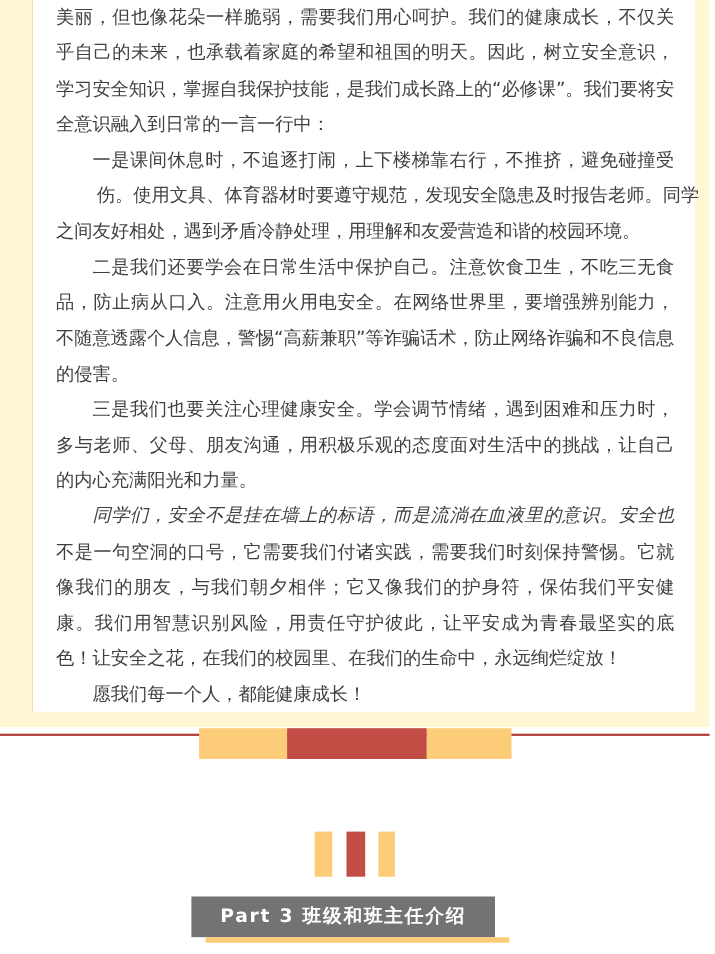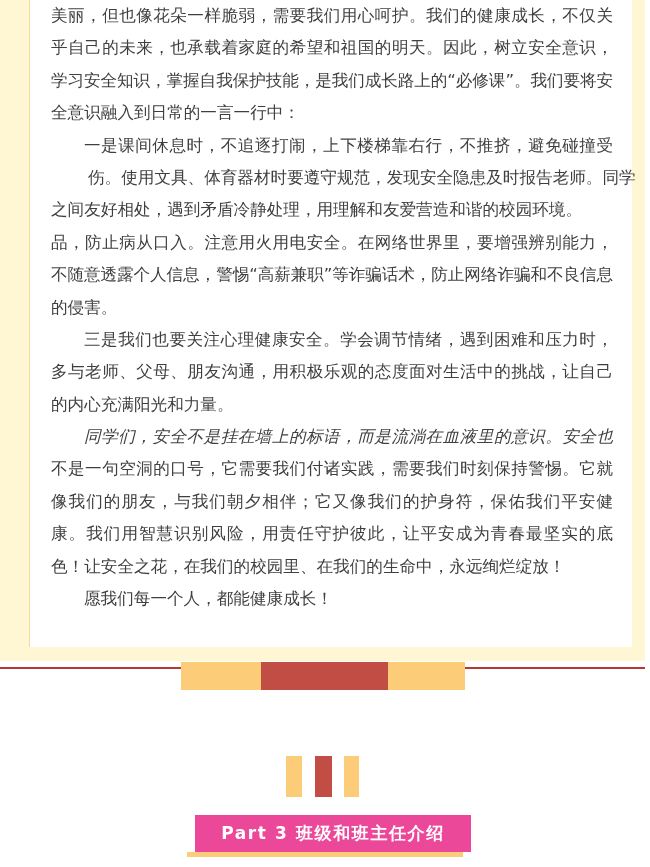--- a/index.html
+++ b/index.html
@@ -74,25 +74,25 @@
   .seg-red { background: #c24d45; }
   
   .vbar {
     position: absolute;
     top: 756px;
     height: 41px;
   }
   
   .banner {
     position: absolute;
-    left: 195px;
+    left: 174px;
     top: 815px;
     width: 276px;
     height: 37px;
-    background: #ec4899;
+    background: #737373;
     color: #ffffff;
     font-family: "DejaVu Sans", sans-serif;
     font-weight: bold;
     font-size: 17px;
     letter-spacing: 1.6px;
     text-align: center;
     line-height: 37px;
     white-space: nowrap;
   }
   .banner-underline {
@@ -110,20 +110,21 @@
 <div class="frame">
   <div class="panel">
     <div class="article" id="article-body">
         <span class="line"><span style="white-space: nowrap; letter-spacing: 0px;">美丽，但也像花朵一样脆弱，需要我们用心呵护。我们的健康成长，不仅关</span></span>
         <span class="line"><span style="white-space: nowrap; letter-spacing: 0px; margin-top: 16px;">乎自己的未来，也承载着家庭的希望和祖国的明天。因此，树立安全意识，</span></span>
         <span class="line"><span style="white-space: nowrap; letter-spacing: -0.082261px;">学习安全知识，掌握自我保护技能，是我们成长路上的“必修课”。我们要将安</span></span>
         <span class="line last">全意识融入到日常的一言一行中：</span>
         <span class="line indent"><span style="white-space: nowrap; letter-spacing: 0px;">一是课间休息时，不追逐打闹，上下楼梯靠右行，不推挤，避免碰撞受</span></span>
         <span class="line"><span style="white-space: nowrap; letter-spacing: 0px; margin-left: 37px;">伤。使用文具、体育器材时要遵守规范，发现安全隐患及时报告老师。同学</span></span>
         <span class="line last">之间友好相处，遇到矛盾冷静处理，用理解和友爱营造和谐的校园环境。</span>
+        <span class="line indent"><span style="white-space: nowrap; letter-spacing: 0px;">二是我们还要学会在日常生活中保护自己。注意饮食卫生，不吃三无食</span></span>
         <span class="line"><span style="white-space: nowrap; letter-spacing: 0px;">品，防止病从口入。注意用火用电安全。在网络世界里，要增强辨别能力，</span></span>
         <span class="line"><span style="white-space: nowrap; letter-spacing: -0.082261px;">不随意透露个人信息，警惕“高薪兼职”等诈骗话术，防止网络诈骗和不良信息</span></span>
         <span class="line last">的侵害。</span>
         <span class="line indent"><span style="white-space: nowrap; letter-spacing: 0px;">三是我们也要关注心理健康安全。学会调节情绪，遇到困难和压力时，</span></span>
         <span class="line"><span style="white-space: nowrap; letter-spacing: 0px;">多与老师、父母、朋友沟通，用积极乐观的态度面对生活中的挑战，让自己</span></span>
         <span class="line last">的内心充满阳光和力量。</span>
         <span class="line indent"><span style="white-space: nowrap; letter-spacing: 0px; font-style: italic;">同学们，安全不是挂在墙上的标语，而是流淌在血液里的意识。安全也</span></span>
         <span class="line"><span style="white-space: nowrap; letter-spacing: 0px;">不是一句空洞的口号，它需要我们付诸实践，需要我们时刻保持警惕。它就</span></span>
         <span class="line"><span style="white-space: nowrap; letter-spacing: 0px;">像我们的朋友，与我们朝夕相伴；它又像我们的护身符，保佑我们平安健</span></span>
         <span class="line"><span style="white-space: nowrap; letter-spacing: 0px;">康。我们用智慧识别风险，用责任守护彼此，让平安成为青春最坚实的底</span></span>

